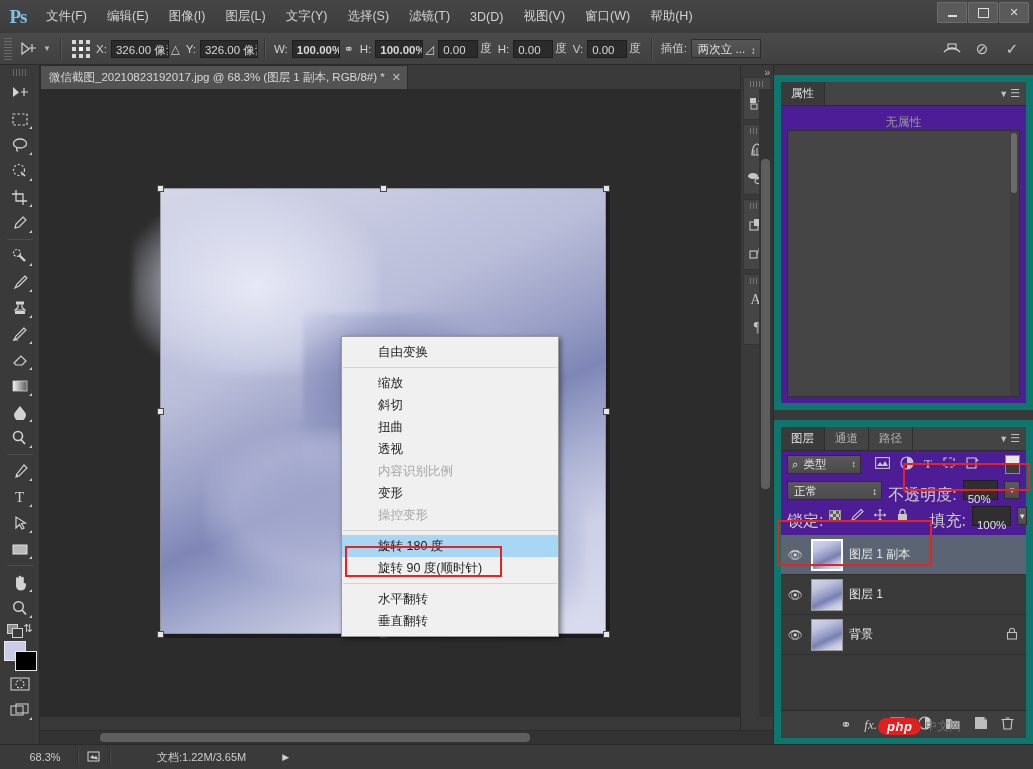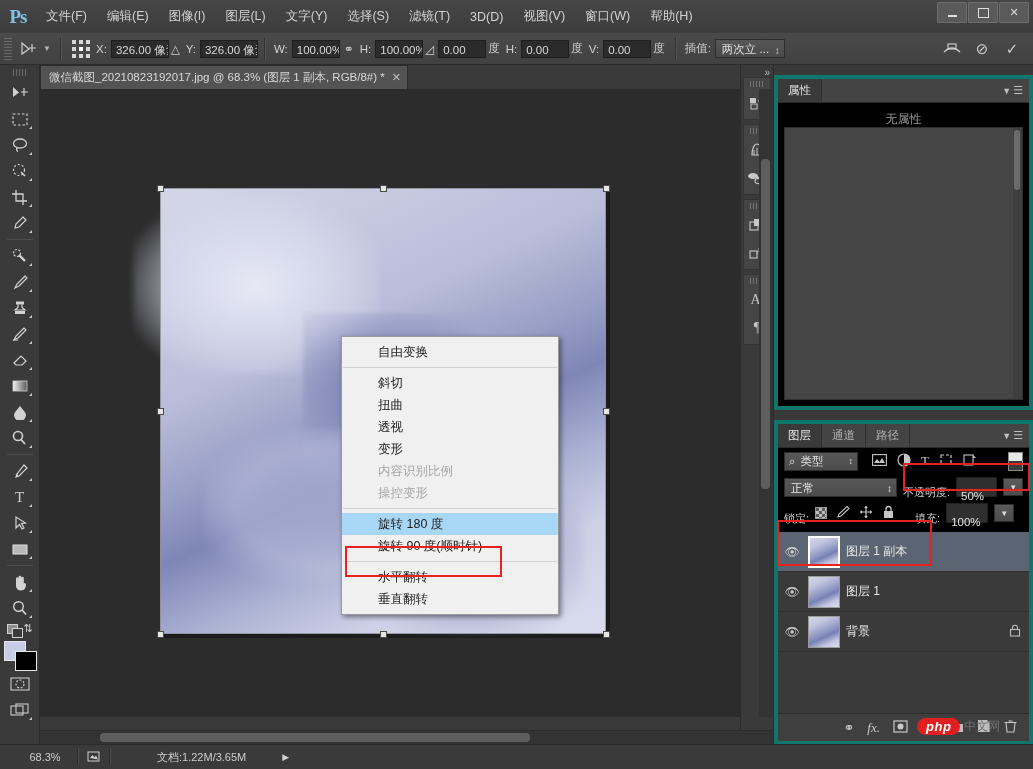--- a/index.html
+++ b/index.html
@@ -50,23 +50,23 @@
   .ob-toolicon{width:24px;height:24px;display:flex;align-items:center;justify-content:center;}
   .ob-caret{width:14px;height:24px;display:flex;align-items:center;justify-content:center;
     color:#b4b4b4;font-size:8px;}
   .ob-sep{width:1px;height:22px;background:#333;margin:0 6px;border-right:1px solid #555;}
   .ob-label{font-size:11.5px;color:#d0d0d0;margin:0 4px 0 2px;white-space:nowrap;}
   .ob-field{
     background:#2b2b2b;border:1px solid #1e1e1e;color:#d8d8d8;
     font-size:11.5px;height:18px;line-height:18px;padding:0 4px;box-sizing:border-box;
     white-space:nowrap;overflow:hidden;text-overflow:clip;
   }
-  .w-ref{width:48px;}
+  .w-ref{width:48px;font-weight:bold;}
   .w-big{width:58px;}
-  .w-mid{width:48px;}
+  .w-mid{width:40px;}
   .refpoint{width:18px;height:18px;margin:0 4px;
      background:
        linear-gradient(#d8d8d8,#d8d8d8) 0 0/4px 4px no-repeat,
        linear-gradient(#d8d8d8,#d8d8d8) 7px 0/4px 4px no-repeat,
        linear-gradient(#d8d8d8,#d8d8d8) 14px 0/4px 4px no-repeat,
        linear-gradient(#d8d8d8,#d8d8d8) 0 7px/4px 4px no-repeat,
        linear-gradient(#ffffff,#ffffff) 7px 7px/4px 4px no-repeat,
        linear-gradient(#d8d8d8,#d8d8d8) 14px 7px/4px 4px no-repeat,
        linear-gradient(#d8d8d8,#d8d8d8) 0 14px/4px 4px no-repeat,
        linear-gradient(#d8d8d8,#d8d8d8) 7px 14px/4px 4px no-repeat,
@@ -169,21 +169,21 @@
     padding-top:2px;box-sizing:border-box;
   }
   .dockgroup{background:#454545;border:1px solid #343434;margin:0 2px 4px 2px;padding-bottom:2px;}
   .dockgrip{width:14px;height:6px;margin:3px auto 2px auto;
     background-image:repeating-linear-gradient(to right,#757575 0 1px,transparent 1px 3px);}
   .dockicon{width:100%;height:28px;display:flex;align-items:center;justify-content:center;
     color:#c6c6c6;font-size:15px;}
   .dock-expand{position:absolute;right:3px;top:2px;color:#bbb;font-size:10px;}
 
   
-  .panel{position:absolute;background:#000000;border:4px solid #0f766e;box-sizing:border-box;}
+  .panel{position:absolute;background:#4c1d95;border:7px solid #0f766e;box-sizing:border-box;}
   .props{left:774px;top:75px;width:259px;height:335px;}
   .paneltabs{height:23px;background:#444;display:flex;align-items:stretch;border-bottom:1px solid #2b2b2b;}
   .ptab{padding:0 10px;display:flex;align-items:center;font-size:11.5px;color:#b6b6b6;
     border-right:1px solid #2f2f2f;}
   .ptab.active{background:#3a3a3a;color:#e4e4e4;}
   .panelmenu{margin-left:auto;display:flex;align-items:center;padding:0 6px;color:#c0c0c0;font-size:11px;gap:2px;}
   .props-body{padding:8px 10px;font-size:12px;color:#9a9a9a;text-align:center;}
   .props-empty-area{position:absolute;left:6px;top:48px;right:6px;bottom:6px;background:#454545;border:1px solid #303030;}
   .props-scroll{position:absolute;right:0;top:0;width:9px;bottom:0;background:#3f3f3f;}
   .props-scroll i{position:absolute;left:1px;top:2px;width:6px;height:60px;background:#6b6b6b;border-radius:3px;display:block;}
@@ -196,21 +196,21 @@
     font-size:11.5px;height:19px;display:flex;align-items:center;gap:5px;padding:0 4px;box-sizing:border-box;width:74px;
   }
   .filter-sel .caret{margin-left:auto;font-size:9px;}
   .lp-icons{display:flex;align-items:center;gap:10px;margin-left:8px;color:#c6c6c6;font-size:13px;}
   .toggle-pill{width:13px;height:17px;background:linear-gradient(#e8e8e8 0 50%,#3a3a3a 50% 100%);border:1px solid #8a8a8a;margin-left:auto;}
   .blend-sel{
     background:linear-gradient(#585858,#4b4b4b);border:1px solid #2d2d2d;color:#e8e8e8;
     font-size:11.5px;height:19px;line-height:19px;padding:0 14px 0 6px;box-sizing:border-box;width:115px;position:relative;
   }
   .blend-sel:after{content:"\2195";position:absolute;right:4px;top:0;font-size:10px;}
-  .lbl{font-size:11px;color:#d0d0d0;white-space:nowrap;margin-top:11px;}
+  .lbl{font-size:16px;color:#d0d0d0;white-space:nowrap;margin-top:11px;}
   .numfield{
     background:#2f2f2f;border:1px solid #1f1f1f;color:#e2e2e2;font-size:11.5px;
     height:18px;line-height:18px;padding:9px 4px;box-sizing:border-box;width:42px;text-align:left;
   }
   .stepbtn{
     width:20px;height:18px;background:linear-gradient(#5b5b5b,#4c4c4c);border:1px solid #2d2d2d;
     display:flex;align-items:center;justify-content:center;color:#ddd;font-size:8px;box-sizing:border-box;
   }
   .lockicons{display:flex;align-items:center;gap:9px;color:#c6c6c6;font-size:12px;}
   .checker{width:12px;height:12px;
@@ -246,21 +246,21 @@
   .sb-divider{width:1px;height:16px;background:#2d2d2d;border-right:1px solid #4c4c4c;margin:0 6px;}
   .sb-docicon{width:18px;display:flex;align-items:center;justify-content:center;color:#cfcfcf;font-size:11px;}
   .sb-doc{margin-left:40px;white-space:nowrap;}
   .sb-arrow{margin-left:36px;font-size:9px;color:#cfcfcf;}
   .hscroll{position:absolute;left:40px;bottom:24px;width:733px;height:14px;background:#333;border-top:1px solid #2b2b2b;}
   .hscroll i{position:absolute;left:60px;top:2px;width:430px;height:9px;background:#5e5e5e;border-radius:4px;display:block;}
   .vscroll{position:absolute;left:759px;top:89px;width:14px;height:628px;background:#333;}
   .vscroll i{position:absolute;top:70px;left:2px;width:9px;height:330px;background:#5e5e5e;border-radius:4px;display:block;}
 
   
-  .watermark{position:absolute;left:917px;top:718px;display:flex;align-items:center;gap:4px;}
+  .watermark{position:absolute;left:878px;top:718px;display:flex;align-items:center;gap:4px;}
   .wm-php{
     background:#e02020;color:#fff;font-size:13px;font-weight:bold;font-style:italic;
     padding:1px 9px;border-radius:10px;letter-spacing:.5px;
   }
   .wm-cn{color:#6f6f6f;font-size:12px;}
 </style>
 </head>
 <body>
 
 <div class="app">
@@ -501,25 +501,26 @@
     <div class="handle" style="left:117px;top:319px;"></div>
     <div class="handle" style="left:563px;top:319px;"></div>
     <div class="handle" style="left:117px;top:542px;"></div>
     <div class="handle" style="left:340px;top:542px;"></div>
     <div class="handle" style="left:563px;top:542px;"></div>
   </div>
 
   <div class="ctxmenu">
     <div class="mi">自由变换</div>
     <div class="msep"></div>
+    <div class="mi">缩放</div>
     <div class="mi">斜切</div>
     <div class="mi">扭曲</div>
     <div class="mi">透视</div>
+    <div class="mi disabled">内容识别比例</div>
     <div class="mi">变形</div>
-    <div class="mi disabled">内容识别比例</div>
     <div class="mi disabled">操控变形</div>
     <div class="msep"></div>
     <div class="mi hl">旋转 180 度</div>
     <div class="mi">旋转 90 度(顺时针)</div>
     <div class="msep"></div>
     <div class="mi">水平翻转</div>
     <div class="mi">垂直翻转</div>
   </div>
   <div class="redbox" style="left:345px;top:546px;width:157px;height:31px;"></div>
 

